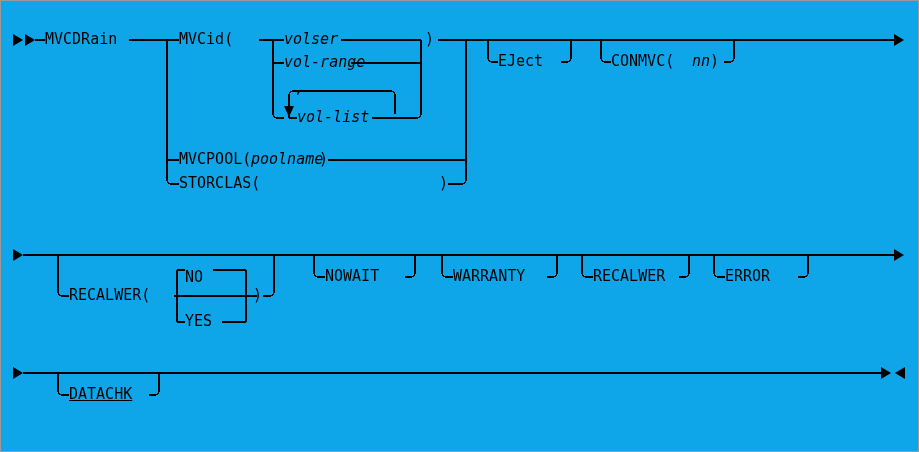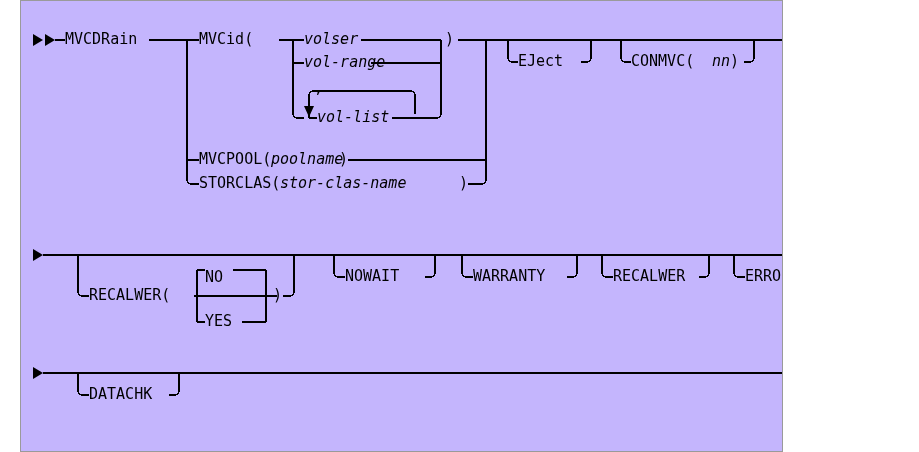--- a/index.html
+++ b/index.html
@@ -2,28 +2,27 @@
 <html><head>
 <meta charset="utf-8">
 <style>
   html, body {
     margin: 0;
     padding: 0;
     background: #ffffff;
   }
   #diagram-root {
     position: relative;
-    width: 763px;
+    width: 919px;
     height: 452px;
-    background: #c4b5fd;
+    background: #0ea5e9;
     border: 1px solid #9a9a9a;
     box-sizing: border-box;
     overflow: hidden;
     font-family: "DejaVu Sans Mono", "Liberation Mono", monospace;
-    margin-left: 20px;
   }
   svg.rr {
     position: absolute;
     left: 0;
     top: 0;
     width: 919px;
     height: 452px;
   }
   svg.rr line, svg.rr path, svg.rr polyline {
     stroke: #000000;
@@ -164,34 +163,33 @@
 
   <span class="lbl it" style="left:296px; top:109px;">vol-list</span>
 
   <span class="lbl" style="left:424px; top:31px;">)</span>
 
   <span class="lbl" style="left:178px; top:151px;">MVCPOOL(</span>
   <span class="lbl it" style="left:250px; top:151px;">poolname</span>
   <span class="lbl" style="left:318px; top:151px;">)</span>
 
   <span class="lbl" style="left:178px; top:175px;">STORCLAS(</span>
-  <span class="lbl it" style="left:259px; top:175px;">stor-clas-name</span>
   <span class="lbl" style="left:438px; top:175px;">)</span>
 
   <span class="lbl" style="left:497px; top:53px;text-align:right;">EJect</span>
 
   <span class="lbl" style="left:610px; top:53px;">CONMVC(</span>
   <span class="lbl it" style="left:691px; top:53px;">nn</span>
   <span class="lbl" style="left:709px; top:53px;">)</span>
 
   <span class="lbl" style="left:68px; top:287px;">RECALWER(</span>
   <span class="lbl" style="left:184px; top:269px;">NO</span>
   <span class="lbl" style="left:184px; top:313px;">YES</span>
   <span class="lbl" style="left:252px; top:287px;">)</span>
 
   <span class="lbl" style="left:324px; top:268px;">NOWAIT</span>
   <span class="lbl" style="left:452px; top:268px;">WARRANTY</span>
   <span class="lbl" style="left:592px; top:268px;">RECALWER</span>
   <span class="lbl" style="left:724px; top:268px;">ERROR</span>
 
-  <span class="lbl" style="left:68px; top:386px;">DATACHK</span>
+  <span class="lbl" style="left:68px; top:386px;text-decoration:underline;">DATACHK</span>
 
 </div>
 
 </body></html>

